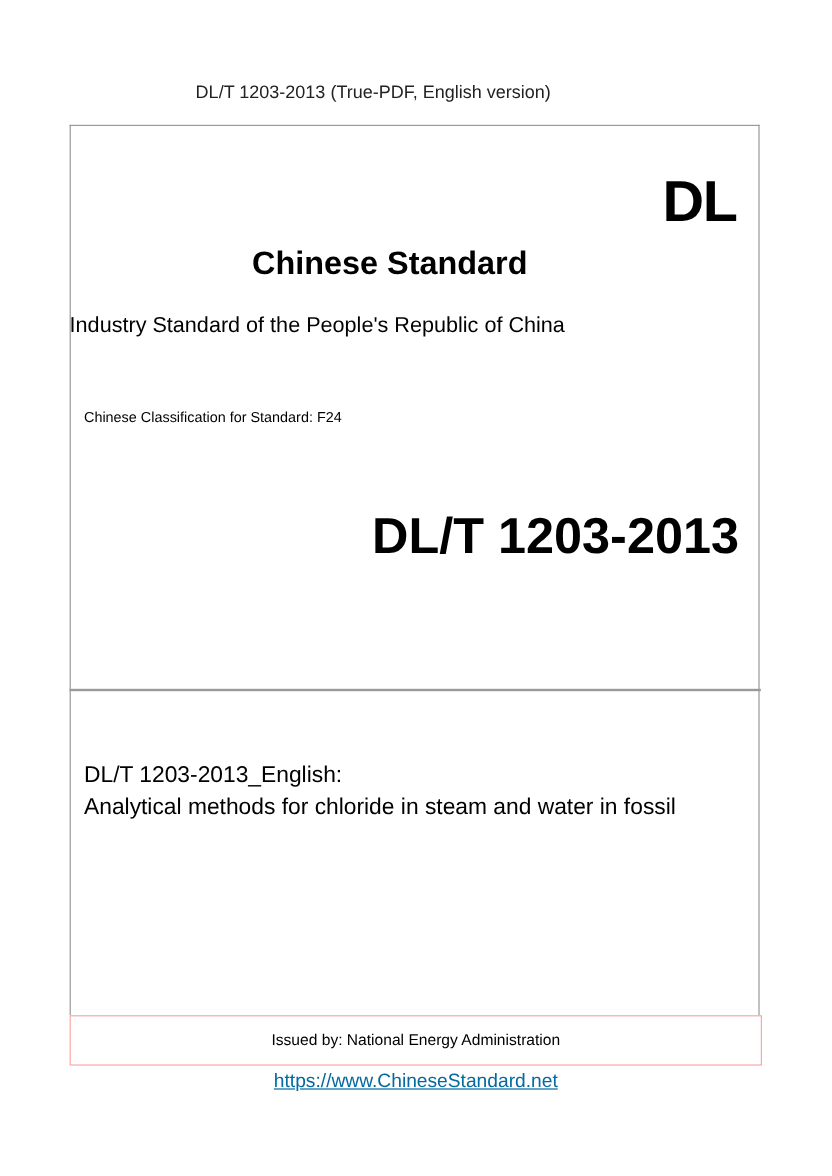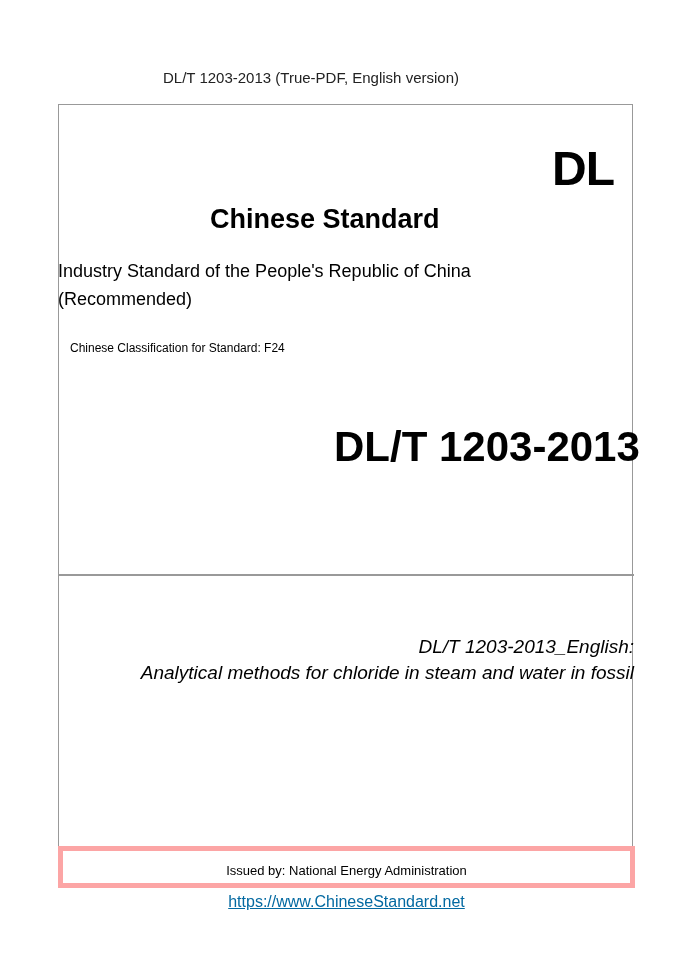--- a/index.html
+++ b/index.html
@@ -4,39 +4,38 @@
 <style>
   html, body { margin:0; padding:0; background:#ffffff; }
   body { width:693px; height:980px; position:relative; font-family:"Liberation Sans", sans-serif; color:#000; overflow:hidden; }
   .top-title { position:absolute; left:0; width:622px; top:69px; text-align:center; font-size:15px; color:#222; }
   .outer { position:absolute; left:58px; top:104px; width:575px; height:742px; border:1px solid #999; border-bottom:none; box-sizing:border-box; }
   .divider { position:absolute; left:58px; top:574px; width:576px; height:0; border-top:2px solid #999; }
   .cs { position:absolute; left:210px; top:158px; font-size:27px; font-weight:bold;margin-top:46px; }
   .dl { position:absolute; left:552px; top:141px; font-size:48px; font-weight:bold; letter-spacing:-1px;text-align:right; }
   .industry { position:absolute; left:58px; width:576px; top:257px; text-align:left; font-size:18px; line-height:28px; }
   .ccs { position:absolute; left:70px; top:341px; font-size:12px; }
-  .code { position:absolute; left:310px; top:423px; font-size:42px; font-weight:bold;margin-left:24px; }
-  .desc { position:absolute; left:58px; width:576px; top:634px; text-align:right; font-size:19px; line-height:26px;font-style:italic; }
-  .issued { position:absolute; left:58px; top:846px; width:577px; height:42px; border:5px solid #fca5a5; box-sizing:border-box; text-align:center; font-size:13px; line-height:40px; }
+  .code { position:absolute; left:310px; top:423px; font-size:42px; font-weight:bold; }
+  .desc { position:absolute; left:70px; width:576px; top:634px; text-align:left; font-size:19px; line-height:26px; }
+  .issued { position:absolute; left:58px; top:846px; width:577px; height:42px; border:1px solid #fca5a5; box-sizing:border-box; text-align:center; font-size:13px; line-height:40px; }
   .url { position:absolute; left:0; width:693px; top:893px; text-align:center; font-size:16px; color:#0369a1; text-decoration:underline; }
 </style>
 </head>
 <body>
 
 <div class="top-title">DL/T 1203-2013 (True-PDF, English version)</div>
 
 <div class="outer"></div>
 <div class="divider"></div>
 
 <div class="cs">Chinese Standard</div>
 <div class="dl">DL</div>
 
 <div class="industry">
   <div>Industry Standard of the People's Republic of China</div>
-  <div>(Recommended)</div>
 </div>
 
 <div class="ccs">Chinese Classification for Standard: F24</div>
 
 <div class="code">DL/T 1203-2013</div>
 
 <div class="desc">
   <div>DL/T 1203-2013_English:</div>
   <div>Analytical methods for chloride in steam and water in fossil</div>
 </div>

